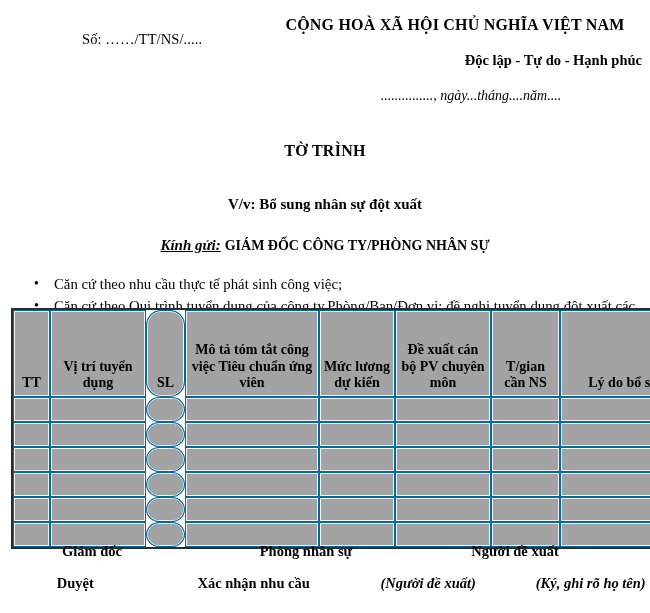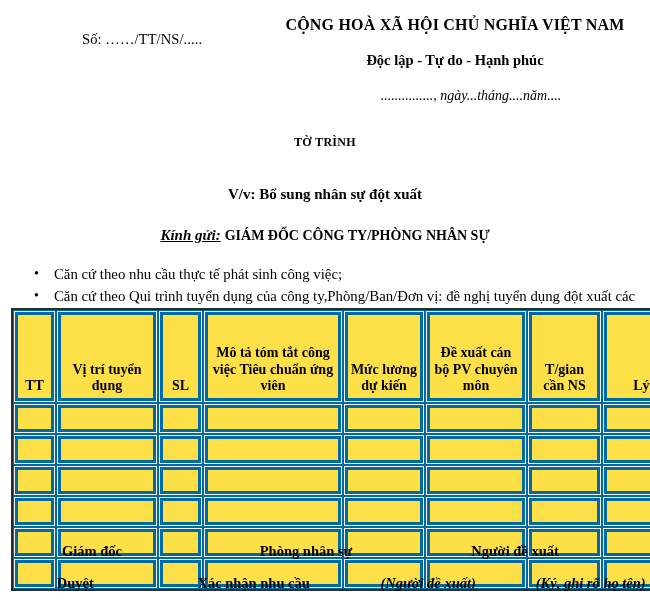--- a/index.html
+++ b/index.html
@@ -36,40 +36,40 @@
     text-align: center;
     font-size: 16px;
     font-weight: bold;
     letter-spacing: 0.2px;
   }
   .motto {
     position: absolute;
     left: 268px;
     top: 52px;
     width: 374px;
-    text-align: center;
+    text-align: right;
     font-size: 14.5px;
     font-weight: bold;
   }
   .date-line {
     position: absolute;
     left: 300px;
     top: 88px;
     width: 342px;
     text-align: center;
     font-size: 14px;
     font-style: italic;
   }
 
   
   .title-main {
     text-align: center;
-    font-size: 12px;
-    font-weight: bold;
-    margin-top: 20px;
+    font-size: 16px;
+    font-weight: bold;
+    margin-top: 27px;
     letter-spacing: 0.3px;
   }
   .title-sub {
     text-align: center;
     font-size: 15px;
     font-weight: bold;
     margin-top: 36px;
   }
   .recipient-line {
     text-align: center;
@@ -115,44 +115,44 @@
   }
   table.form-table {
     border-collapse: separate;
     border-spacing: 0;
     width: 628px;
     border: 2px solid #2c2c2c;
     background: #ffffff;
     table-layout: fixed;
   }
   table.form-table td {
-    border: 5px solid #0369a1;
+    border: 2px solid #0369a1;
     outline: 1px solid #f3f3f3;
     outline-offset: -2px;
     padding: 0;
     vertical-align: bottom;
-    background: #fde047;
+    background: #a3a3a3;
     margin-top: 48px;
   }
   table.form-table thead td {
     text-align: center;
     font-weight: bold;
     font-size: 14px;
     line-height: 1.16;
     padding: 3px 2px 4px 2px;
     height: 76px;
     vertical-align: bottom;
   }
   table.form-table tbody td {
     height: 21px;
   }
   
   .c0 { width: 29px; }
   .c1 { width: 88px; }
-  .c2 { width: 31px; }
+  .c2 { width: 31px; border-radius: 15px; }
   .c3 { width: 126px; }
   .c4 { width: 68px; }
   .c5 { width: 88px; }
   .c6 { width: 61px; }
   .c7 { width: 133px; }
 
   
   .sig-row {
     position: absolute;
     left: 0;

